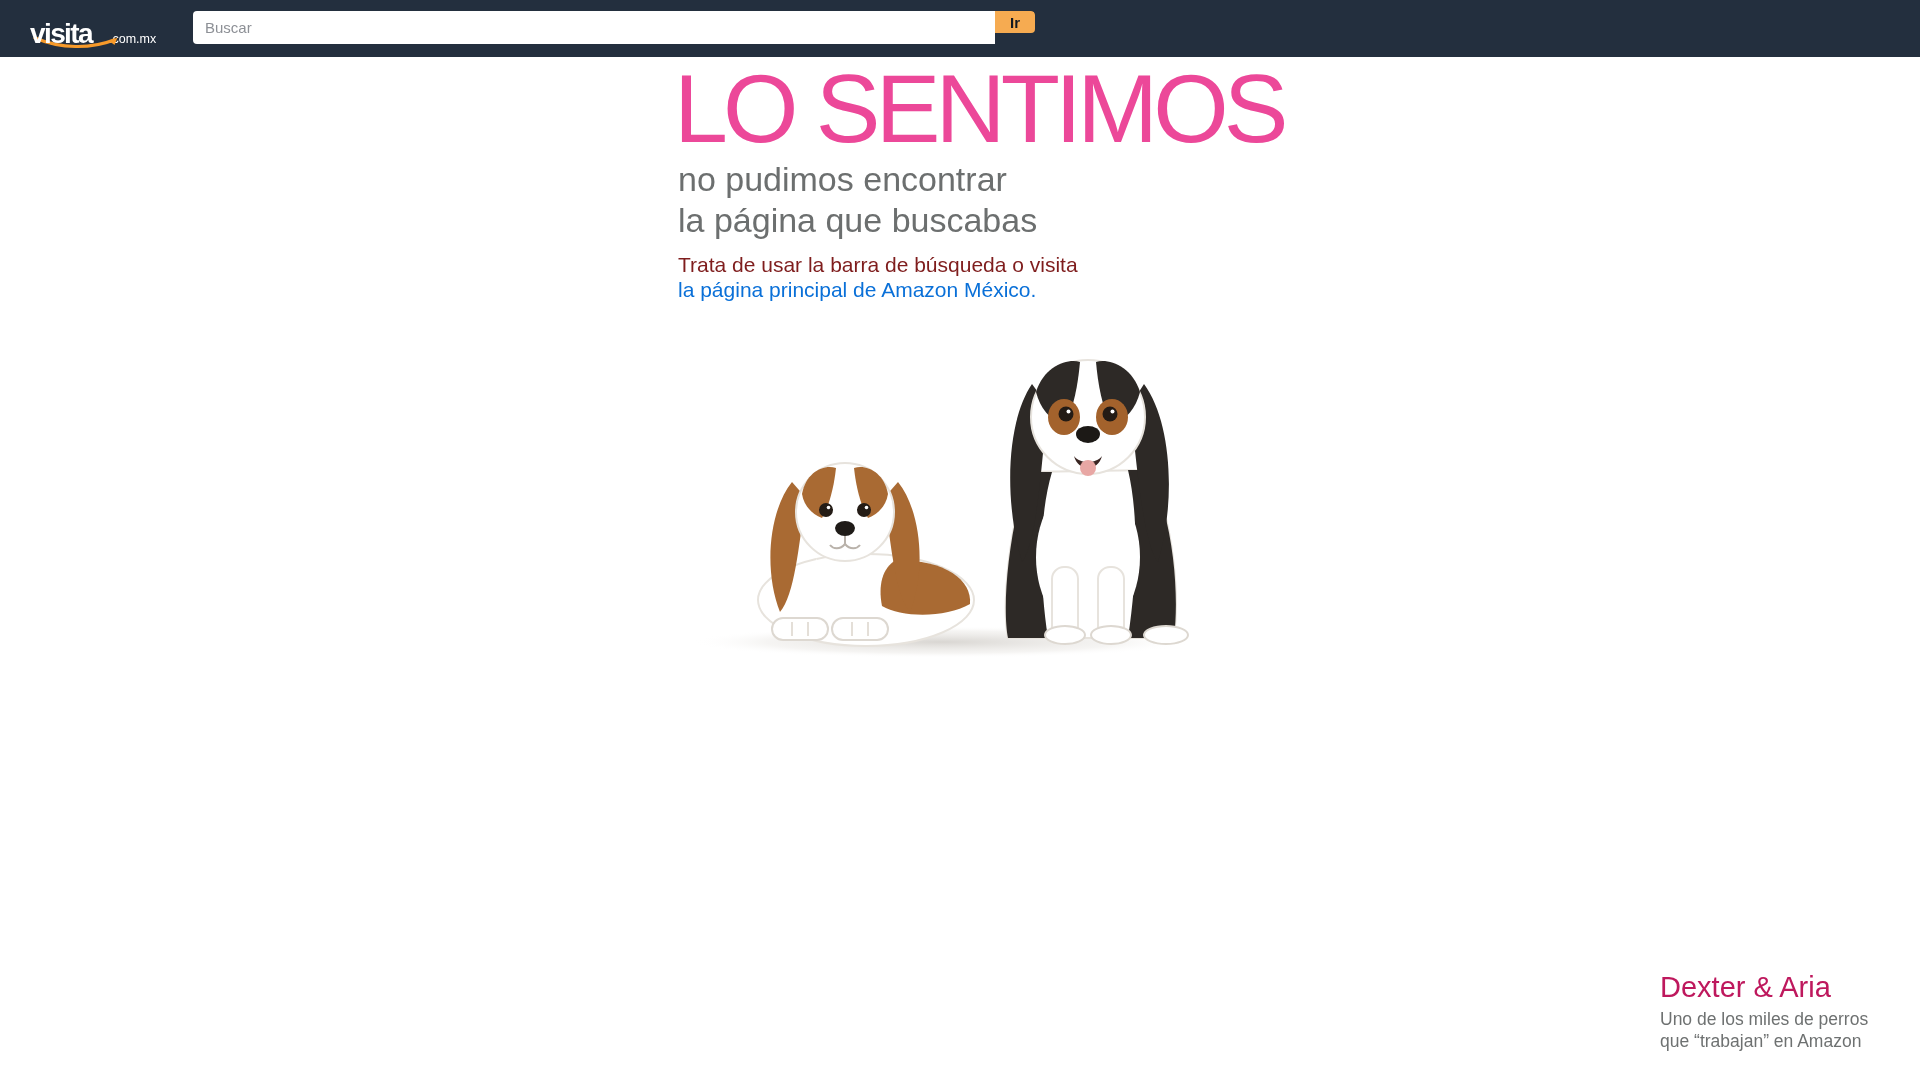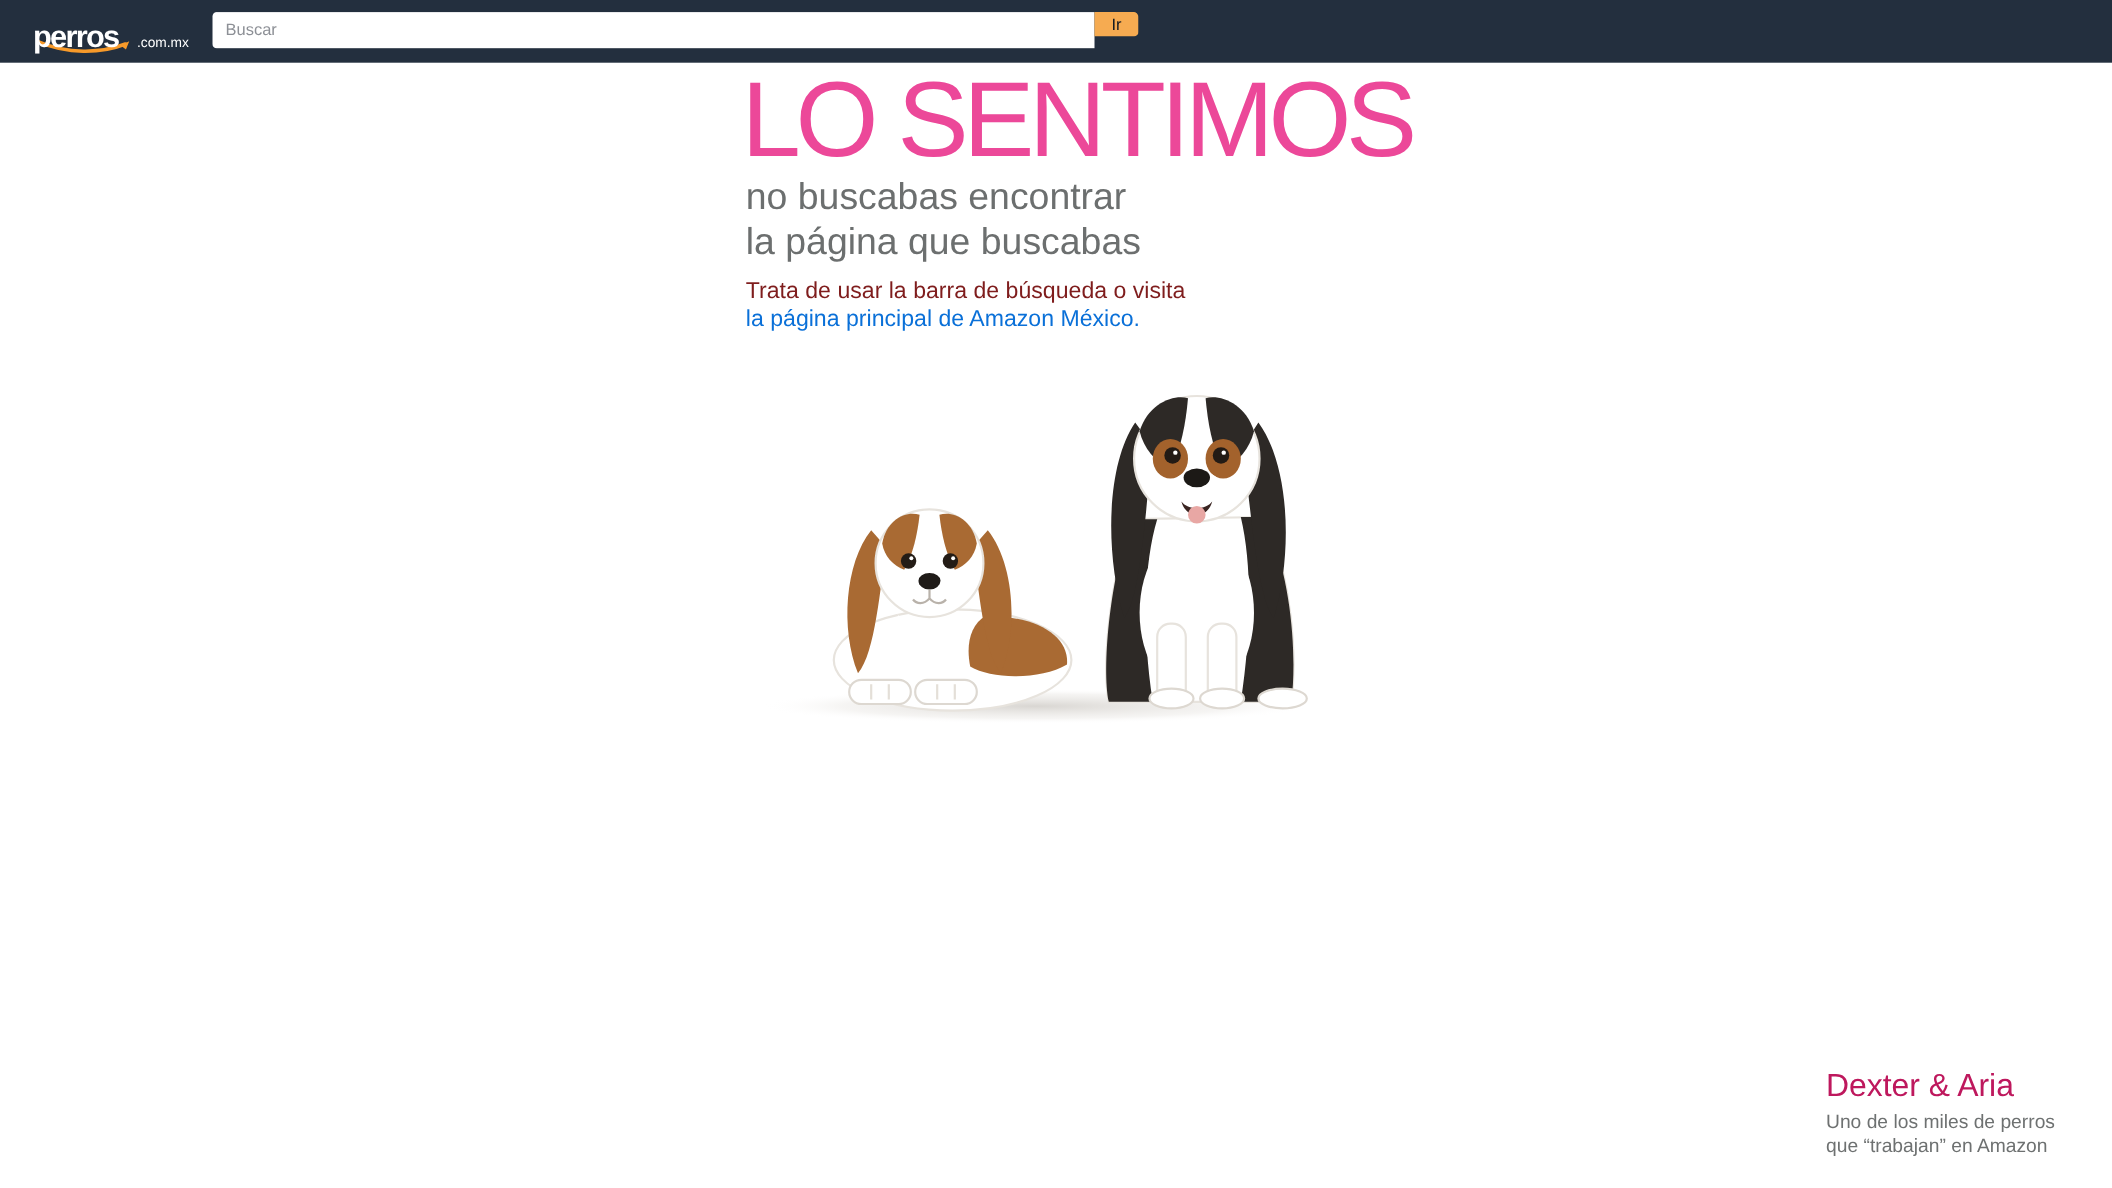--- a/index.html
+++ b/index.html
@@ -30,21 +30,21 @@
     display: flex; border-radius: 4px; overflow: hidden;
   }
   .search-input {
     flex: 1; height: 33px; border: none; outline: none;
     font-family: "Liberation Sans", sans-serif; font-size: 15px; color: #0c4a6e;
     padding: 0 0 0 12px; background: #ffffff;
   }
   .search-input::placeholder { color: #8d9096; opacity: 1; }
   .go-btn {
     width: 40px; height: 22px; border: none; cursor: pointer;
-    background: #f6ab51; color: #121921; font-size: 15px; font-weight: 400;
+    background: #f6ab51; color: #121921; font-size: 15px; font-weight: 700;
     font-family: "Liberation Sans", sans-serif;
     border-top-right-radius: 4px; border-bottom-right-radius: 4px;
   }
 
   
   .page-title {
     position: absolute; left: 674px; top: 60px;
     font-size: 97px; font-weight: 300; letter-spacing: -0.05em;
     color: #ec4899; line-height: 1; white-space: nowrap;
   }
@@ -72,39 +72,39 @@
   }
   .caption-line {
     font-size: 17.5px; color: #6e7171; line-height: 21.5px; white-space: nowrap;
   }
 </style>
 </head>
 <body>
 
 <header class="topnav">
   <div class="logo">
-    <span class="logo-brand">perros</span>
+    <span class="logo-brand">visita</span>
     <svg class="logo-swoosh" width="88" height="14" viewBox="0 0 88 14">
       <path d="M2 2 C 28 13, 58 13, 81 4" fill="none" stroke="#f79a2a" stroke-width="3.2" stroke-linecap="round"></path>
       <path d="M84.5 1.5 L81.5 9 L76.5 5.2 Z" fill="#f79a2a"></path>
     </svg>
     <span class="logo-domain">.com.mx</span>
   </div>
 
   <div class="searchbar">
     <input class="search-input" type="text" placeholder="Buscar" style="">
     <button class="go-btn">Ir</button>
   </div>
 </header>
 
 <main>
   <h1 class="page-title">LO SENTIMOS</h1>
 
   <h2 class="page-subtitle">
-    <div>no buscabas encontrar</div>
+    <div>no pudimos encontrar</div>
     <div>la página que buscabas</div>
   </h2>
 
   <p class="help-text">Trata de usar la barra de búsqueda o visita</p>
 
   <p class="home-link-row"><a class="home-link" href="#">la página principal de Amazon México.</a></p>
 
   <figure class="dogs-figure">
     <svg width="544" height="340" viewBox="0 0 544 340">
       <defs>

